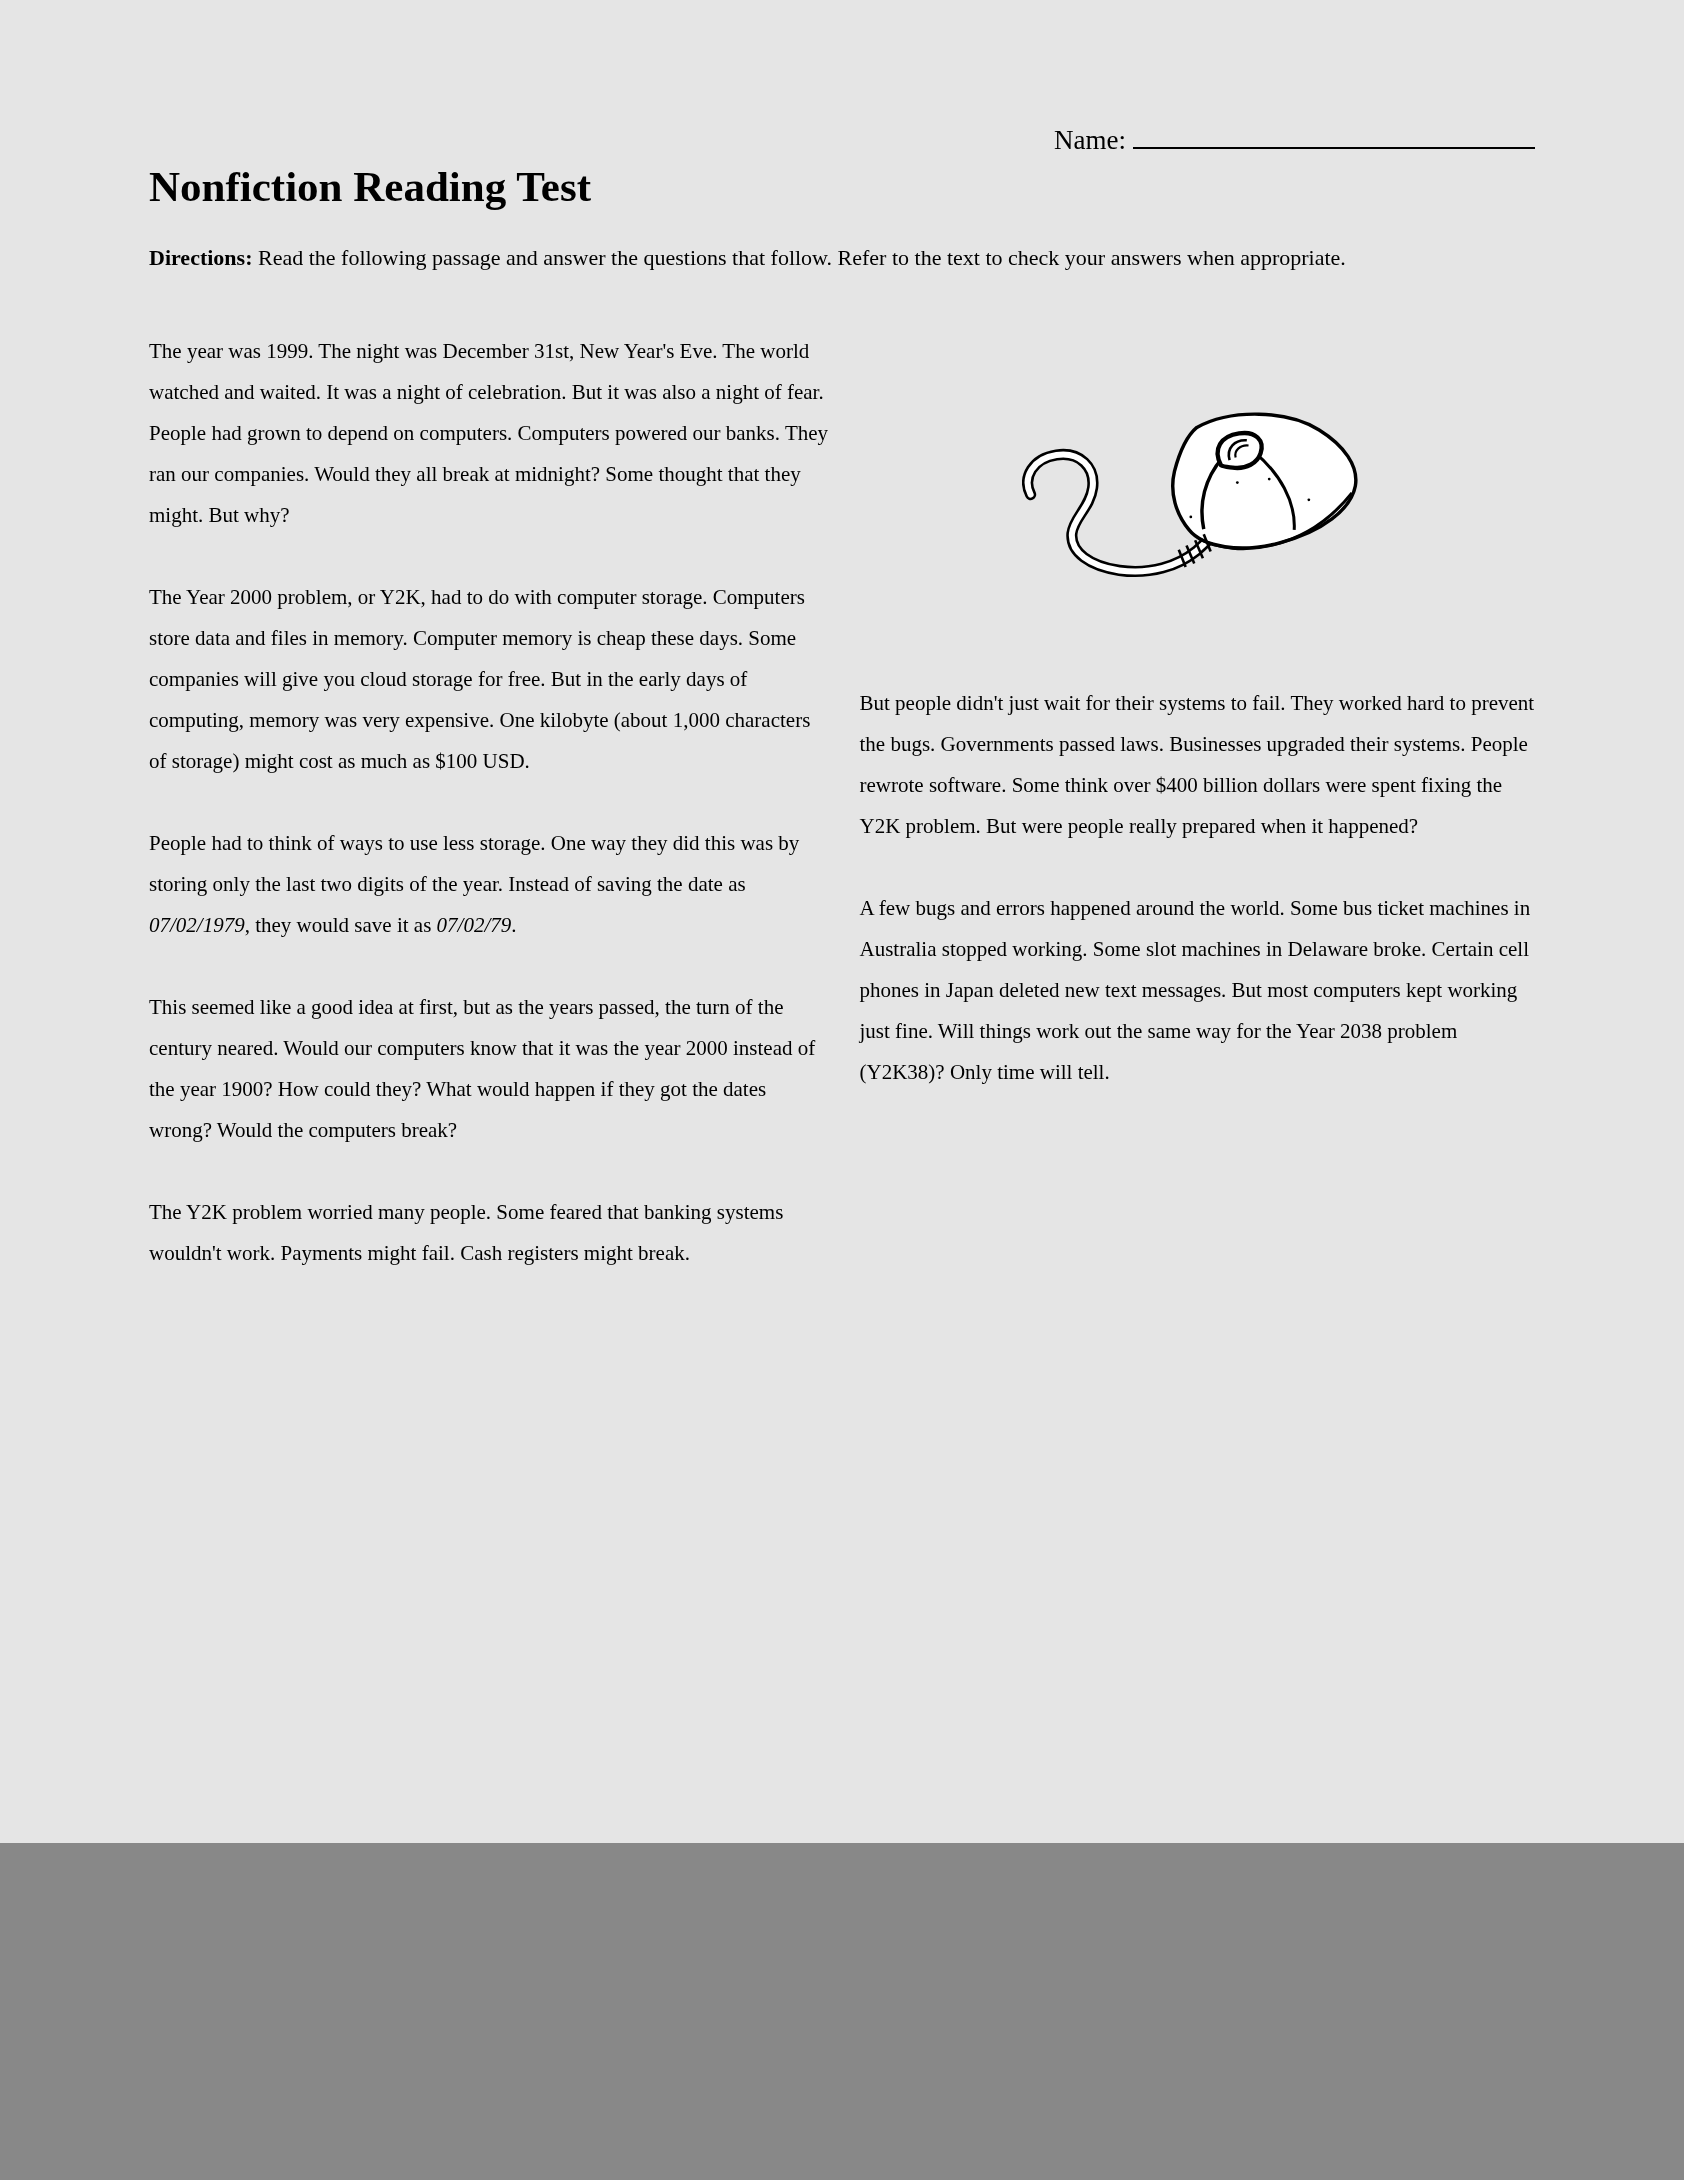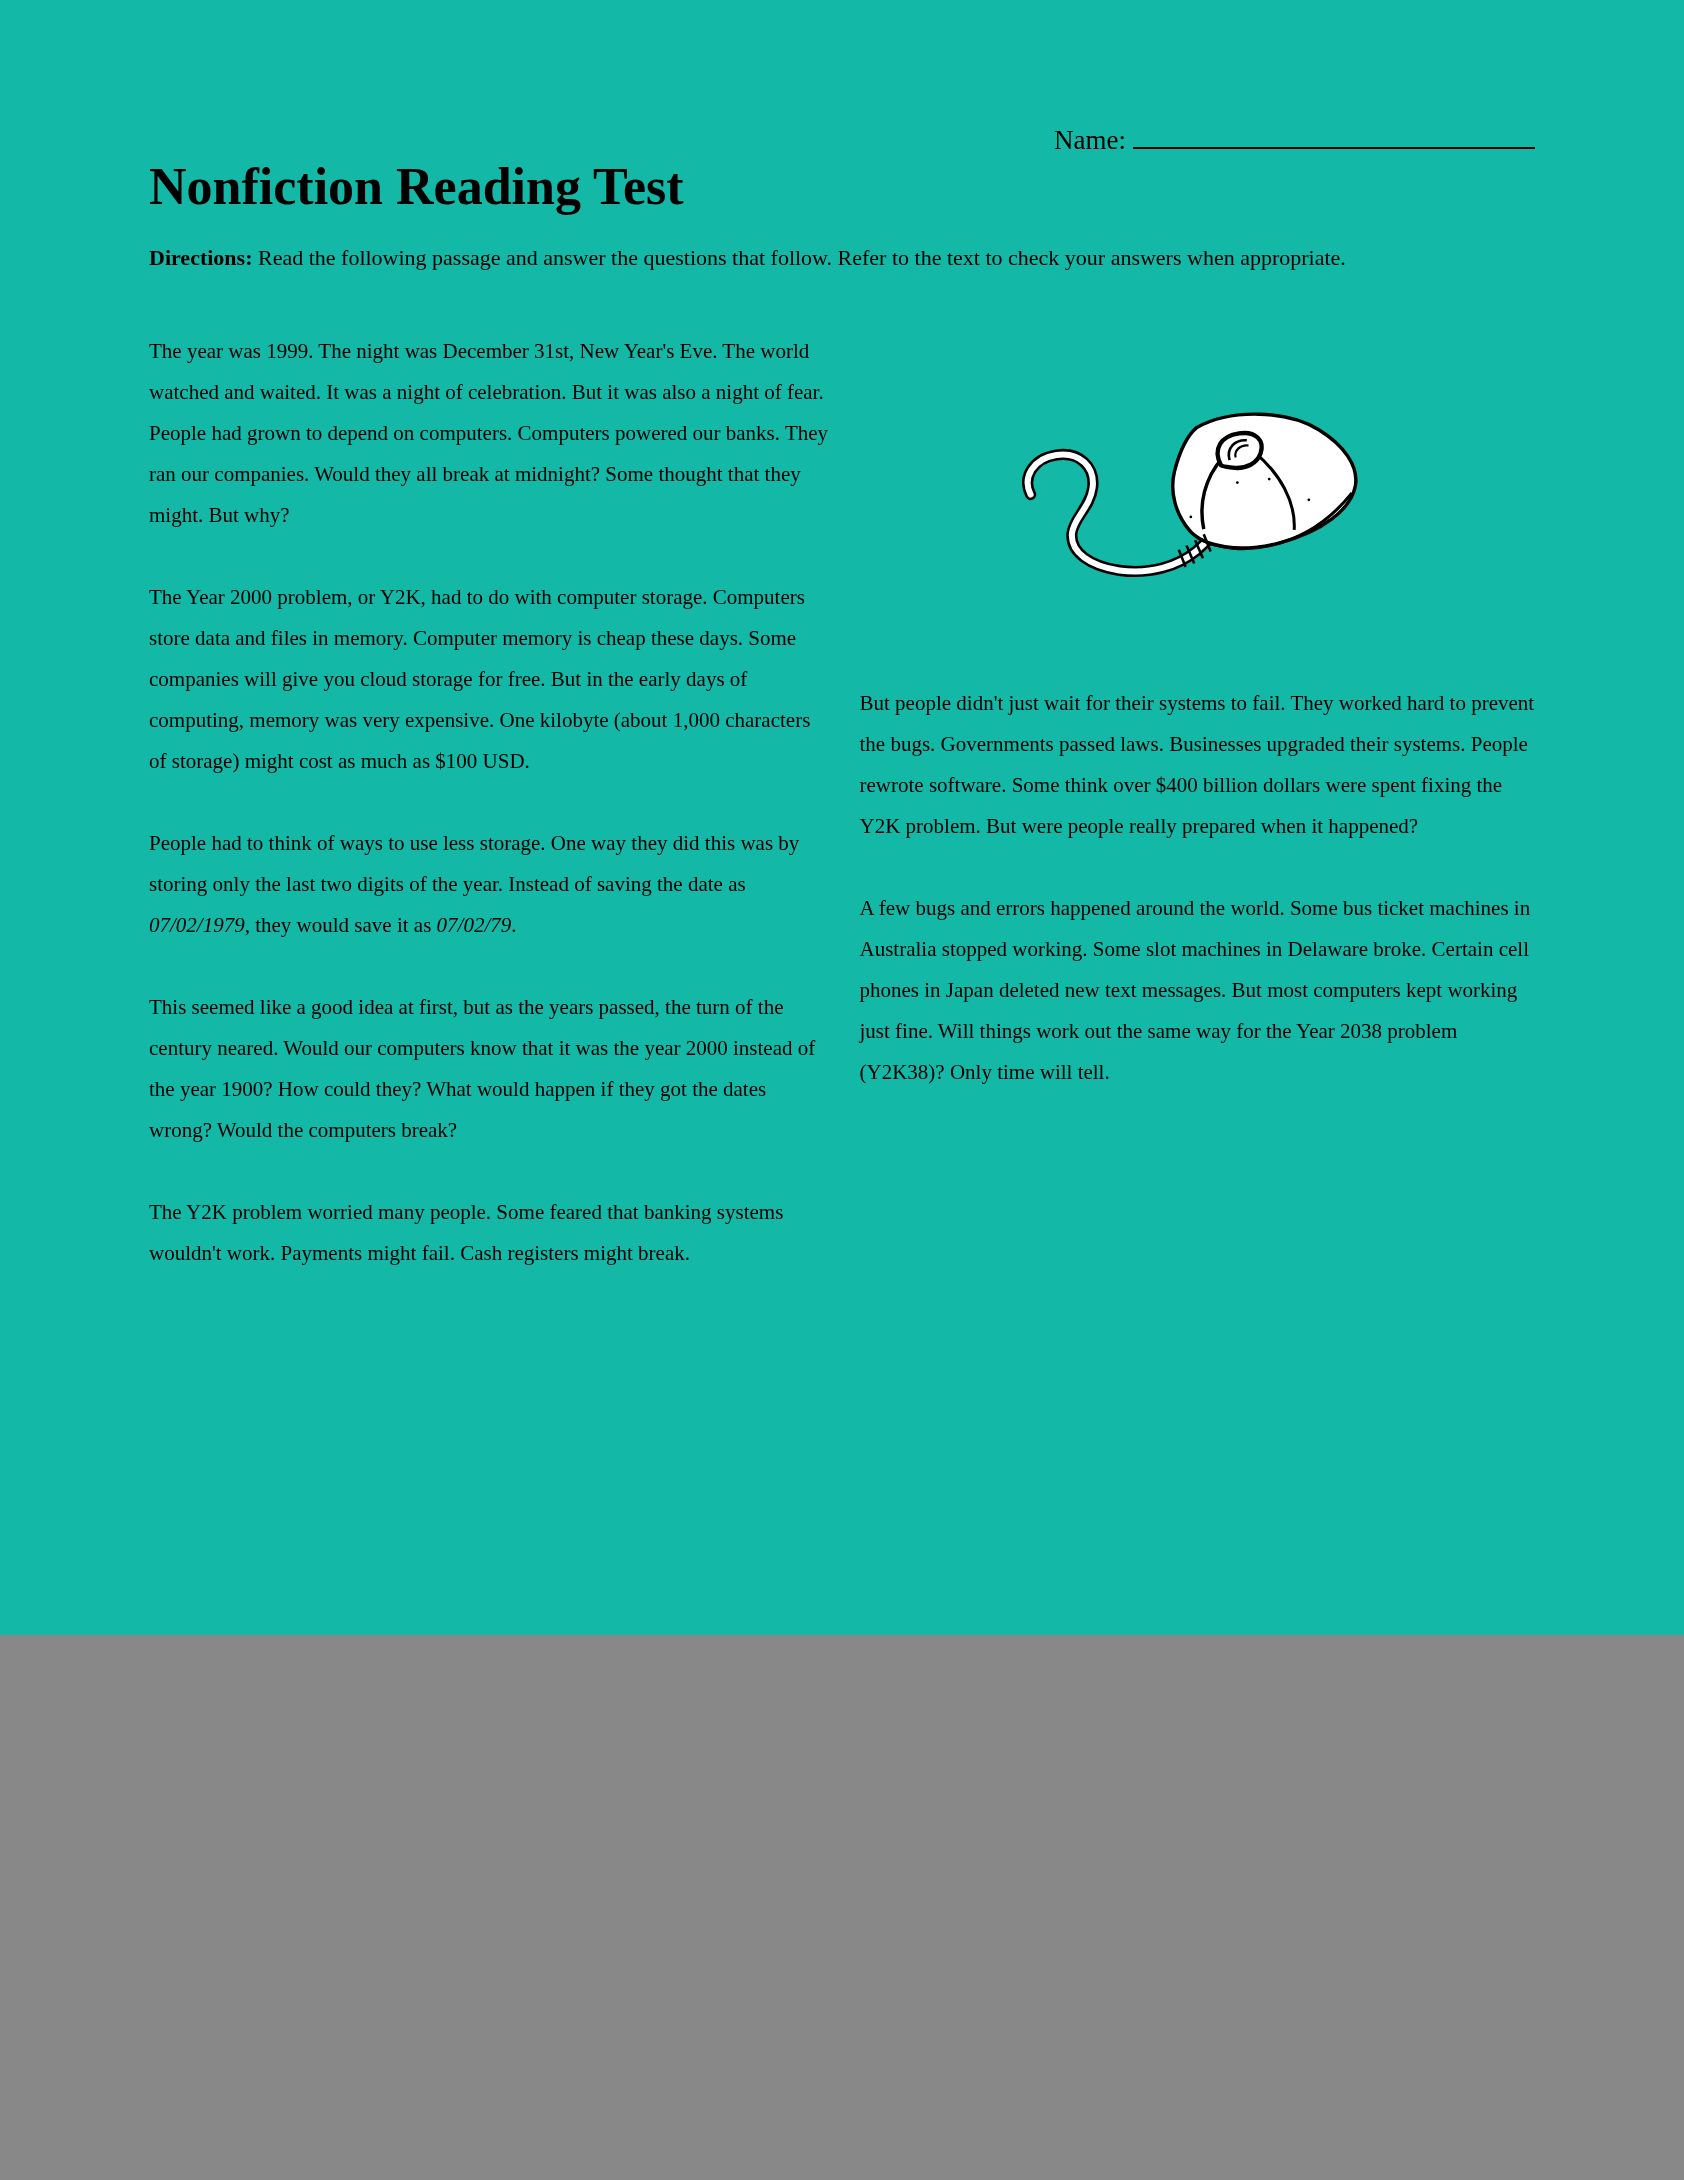--- a/index.html
+++ b/index.html
@@ -1,21 +1,21 @@
 <!DOCTYPE html>
 <html style="font-size:13.6px"><head>
 <meta charset="utf-8">
 <style>
   html,body { margin:0; padding:0; background:#888; }
   .page {
     position: relative;
     width: 1685px;
-    height: 1635px;
+    height: 1843px;
     margin: 0 auto;
-    background: #14b8a6;
+    background: #e5e5e5;
     color: #000000;
     font-family: "Liberation Serif", "DejaVu Serif", serif;
     overflow: hidden;
   }
   .name-row {
     position: absolute;
     top: 118px;
     left: 1054px;
     font-size: 27px;
     white-space: nowrap;
@@ -29,21 +29,21 @@
     margin-left: 6.8px;
   }
   .content {
     position: absolute;
     top: 162px;
     left: 149px;
     width: 1390px;
   }
   .title {
     margin: 0;
-    font-size: 52px;
+    font-size: 43px;
     line-height: 49px;
     font-weight: bold;
   }
   .subtitle {
     margin: 5.1px 0 0 0;
     font-size: 41px;
     line-height: 47px;
     font-weight: bold;
     font-style: italic;
   }

